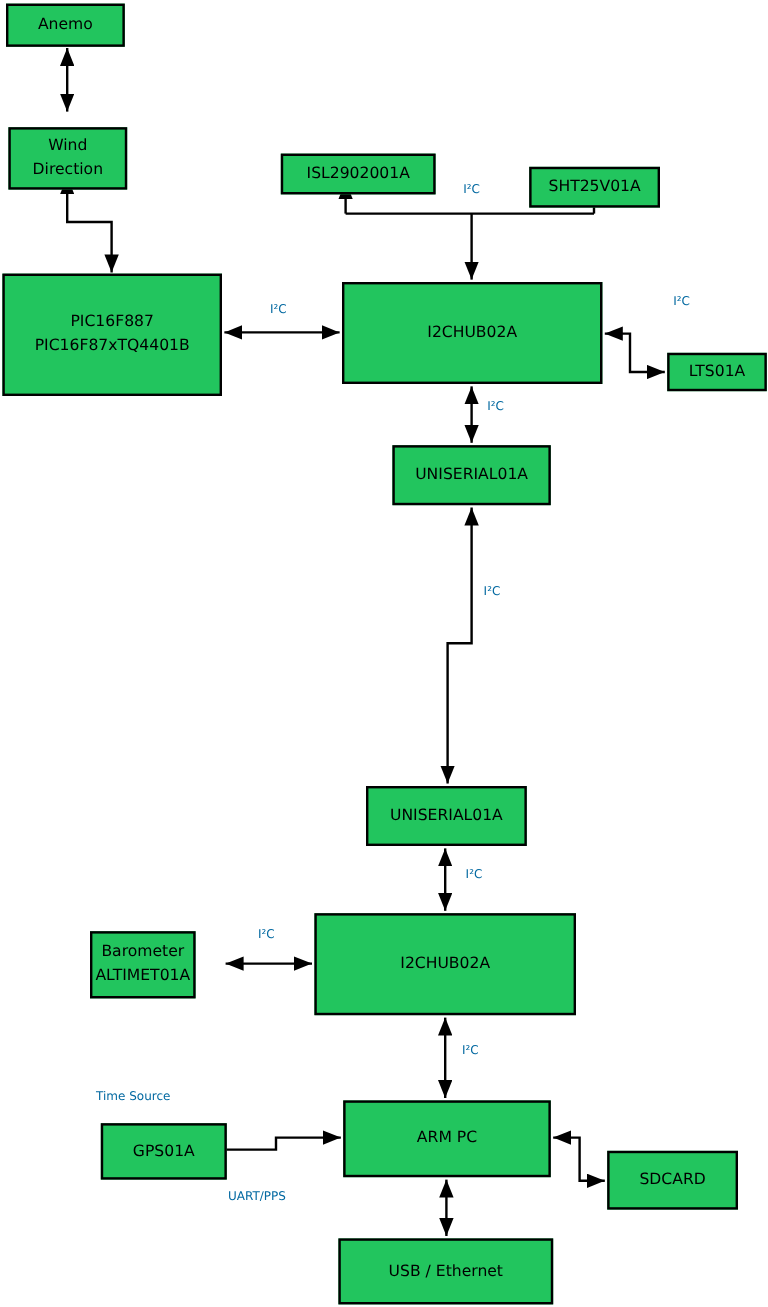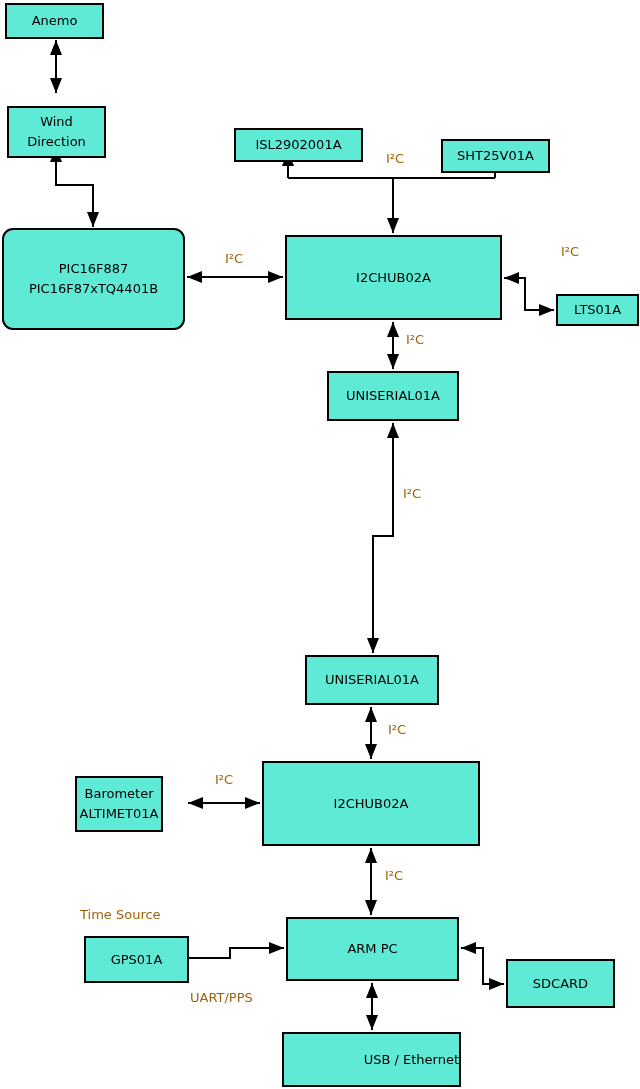--- a/index.html
+++ b/index.html
@@ -18,36 +18,36 @@
   #wires {
     position: absolute;
     left: 0;
     top: 0;
     width: 640px;
     height: 1089px;
   }
   .box {
     position: absolute;
     box-sizing: border-box;
-    background: #5eead4;
+    background: #22c55e;
     border: 2px solid #000000;
     color: #000000;
     font-size: 13px;
     line-height: 20px;
     display: flex;
     flex-direction: column;
     align-items: center;
     justify-content: center;
     text-align: center;
     white-space: nowrap;
   }
   .lbl {
     position: absolute;
-    color: #a16207;
-    font-size: 13px;
+    color: #0369a1;
+    font-size: 10px;
     line-height: 15px;
     white-space: nowrap;
   }
 </style>
 </head>
 <body>
 
 <div id="canvas">
 
   <svg id="wires" viewBox="0 0 640 1089" xmlns="http://www.w3.org/2000/svg">
@@ -78,21 +78,21 @@
 
   <div class="box" style="left:5px; top:3px; width:99px; height:36px;">
     <span>Anemo</span>
   </div>
 
   <div class="box" style="left:7px; top:94px; width:99px; height:52px;margin-top:12px;">
     <span>Wind</span>
     <span>Direction</span>
   </div>
 
-  <div class="box" style="left:2px; top:228px; width:183px; height:102px;border-radius:11px;">
+  <div class="box" style="left:2px; top:228px; width:183px; height:102px;">
     <span>PIC16F887</span>
     <span>PIC16F87xTQ4401B</span>
   </div>
 
   <div class="box" style="left:234px; top:128px; width:129px; height:34px;">
     <span>ISL2902001A</span>
   </div>
 
   <div class="box" style="left:441px; top:115px; width:109px; height:34px;margin-top:24px;">
     <span>SHT25V01A</span>
@@ -128,21 +128,21 @@
   </div>
 
   <div class="box" style="left:286px; top:917px; width:173px; height:64px;">
     <span>ARM PC</span>
   </div>
 
   <div class="box" style="left:506px; top:959px; width:109px; height:49px;">
     <span>SDCARD</span>
   </div>
 
-  <div class="box" style="left:282px; top:1032px; width:179px; height:55px;align-items:flex-end;">
+  <div class="box" style="left:282px; top:1032px; width:179px; height:55px;">
     <span>USB / Ethernet</span>
   </div>
 
   <span class="lbl" style="left:386px; top:151px;">I²C</span>
   <span class="lbl" style="left:225px; top:251px;">I²C</span>
   <span class="lbl" style="left:561px; top:244px;">I²C</span>
   <span class="lbl" style="left:406px; top:332px;">I²C</span>
   <span class="lbl" style="left:403px; top:486px;">I²C</span>
   <span class="lbl" style="left:388px; top:722px;">I²C</span>
   <span class="lbl" style="left:215px; top:772px;">I²C</span>

